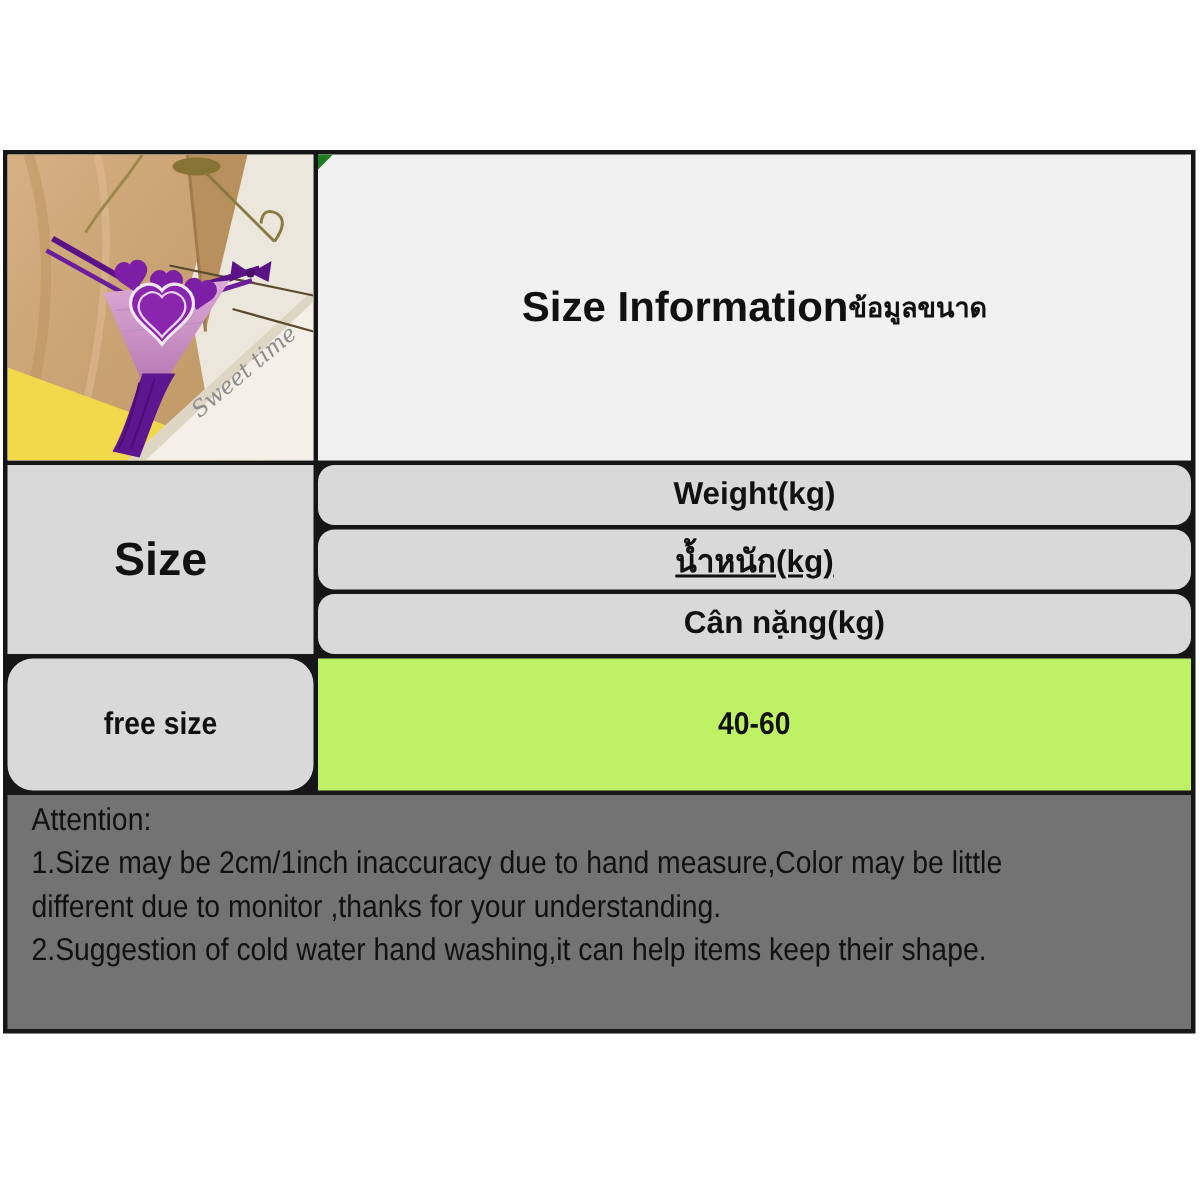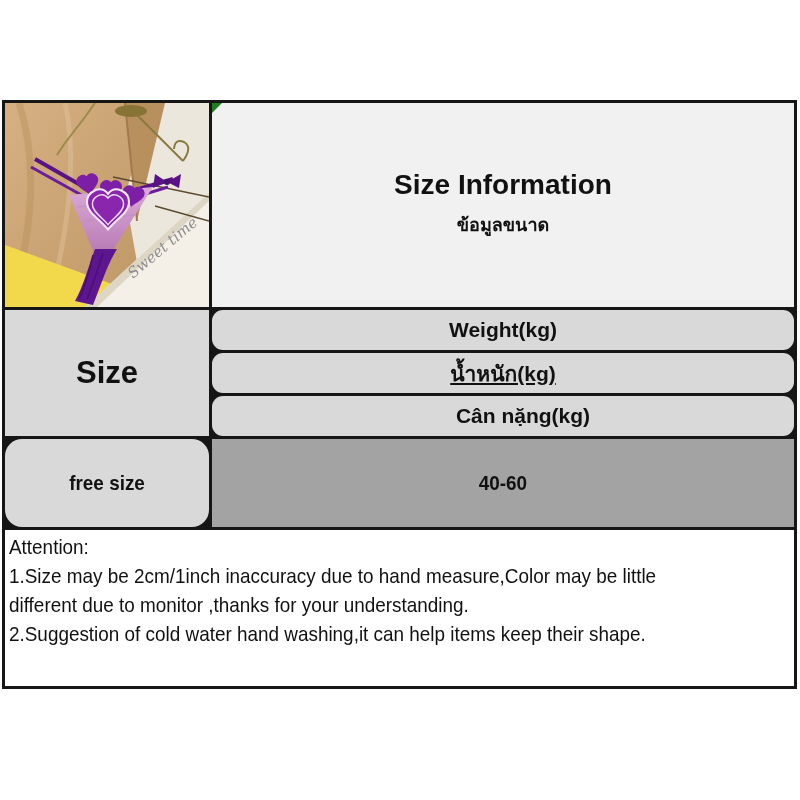--- a/index.html
+++ b/index.html
@@ -9,34 +9,34 @@
   }
   .table-wrap{
     position:absolute;left:2px;top:100px;width:795px;height:589px;
     background:#161616;padding:3px;box-sizing:border-box;
     display:grid;grid-template-columns:204px 1fr;
     grid-template-rows:204px 40px 40px 40px 88px 1fr;gap:3px;
   }
   .cell{display:flex;align-items:center;justify-content:center;overflow:hidden;}
   .cell-photo{grid-column:1;grid-row:1;background:#e9e5da;position:relative;}
   .cell-photo svg{display:block;width:100%;height:100%;}
-  .cell-title{grid-column:2;grid-row:1;background:#f1f1f1;flex-direction:column;position:relative;}
+  .cell-title{grid-column:2;grid-row:1;background:#f1f1f1;flex-direction:row;position:relative;}
   .title-line{font-weight:bold;font-size:28px;line-height:40px;text-align:center;}
   .title-line.thai{font-size:18px;text-align:right;}
   .corner-flag{position:absolute;top:0;left:0;width:0;height:0;
     border-top:10px solid #1e7d1e;border-right:10px solid transparent;}
   .cell-size{grid-column:1;grid-row:2 / span 3;background:#d9d9d9;
     font-weight:bold;font-size:31px;}
   .cell-weight{grid-column:2;background:#d9d9d9;font-weight:bold;font-size:21px;border-radius:11px;}
   .cell-w1{grid-row:2;} .cell-w2{grid-row:3;text-decoration:underline;} .cell-w3{grid-row:4;padding-left:40px;}
   .cell-freesize{grid-column:1;grid-row:5;background:#d9d9d9;font-weight:bold;font-size:21px;border-radius:17px;}
-  .cell-value{grid-column:2;grid-row:5;background:#a3a3a3;font-weight:bold;font-size:21px;}
+  .cell-value{grid-column:2;grid-row:5;background:#bef264;font-weight:bold;font-size:21px;}
   .narrow{display:inline-block;transform:scaleX(0.9);transform-origin:center;white-space:nowrap;}
-  .cell-attention{grid-column:1 / span 2;grid-row:6;background:#ffffff;
-    display:block;padding:2px 4px;box-sizing:border-box;}
+  .cell-attention{grid-column:1 / span 2;grid-row:6;background:#737373;
+    display:block;padding:2px 16px;box-sizing:border-box;}
   .att-line{font-size:21px;line-height:29px;}
   .att-line span{display:inline-block;transform:scaleX(0.9);transform-origin:left center;white-space:nowrap;}
 </style>
 </head>
 <body>
 
 <div class="table-wrap">
 
   <div class="cell cell-photo">
     <svg viewBox="0 0 204 204" preserveAspectRatio="none">

